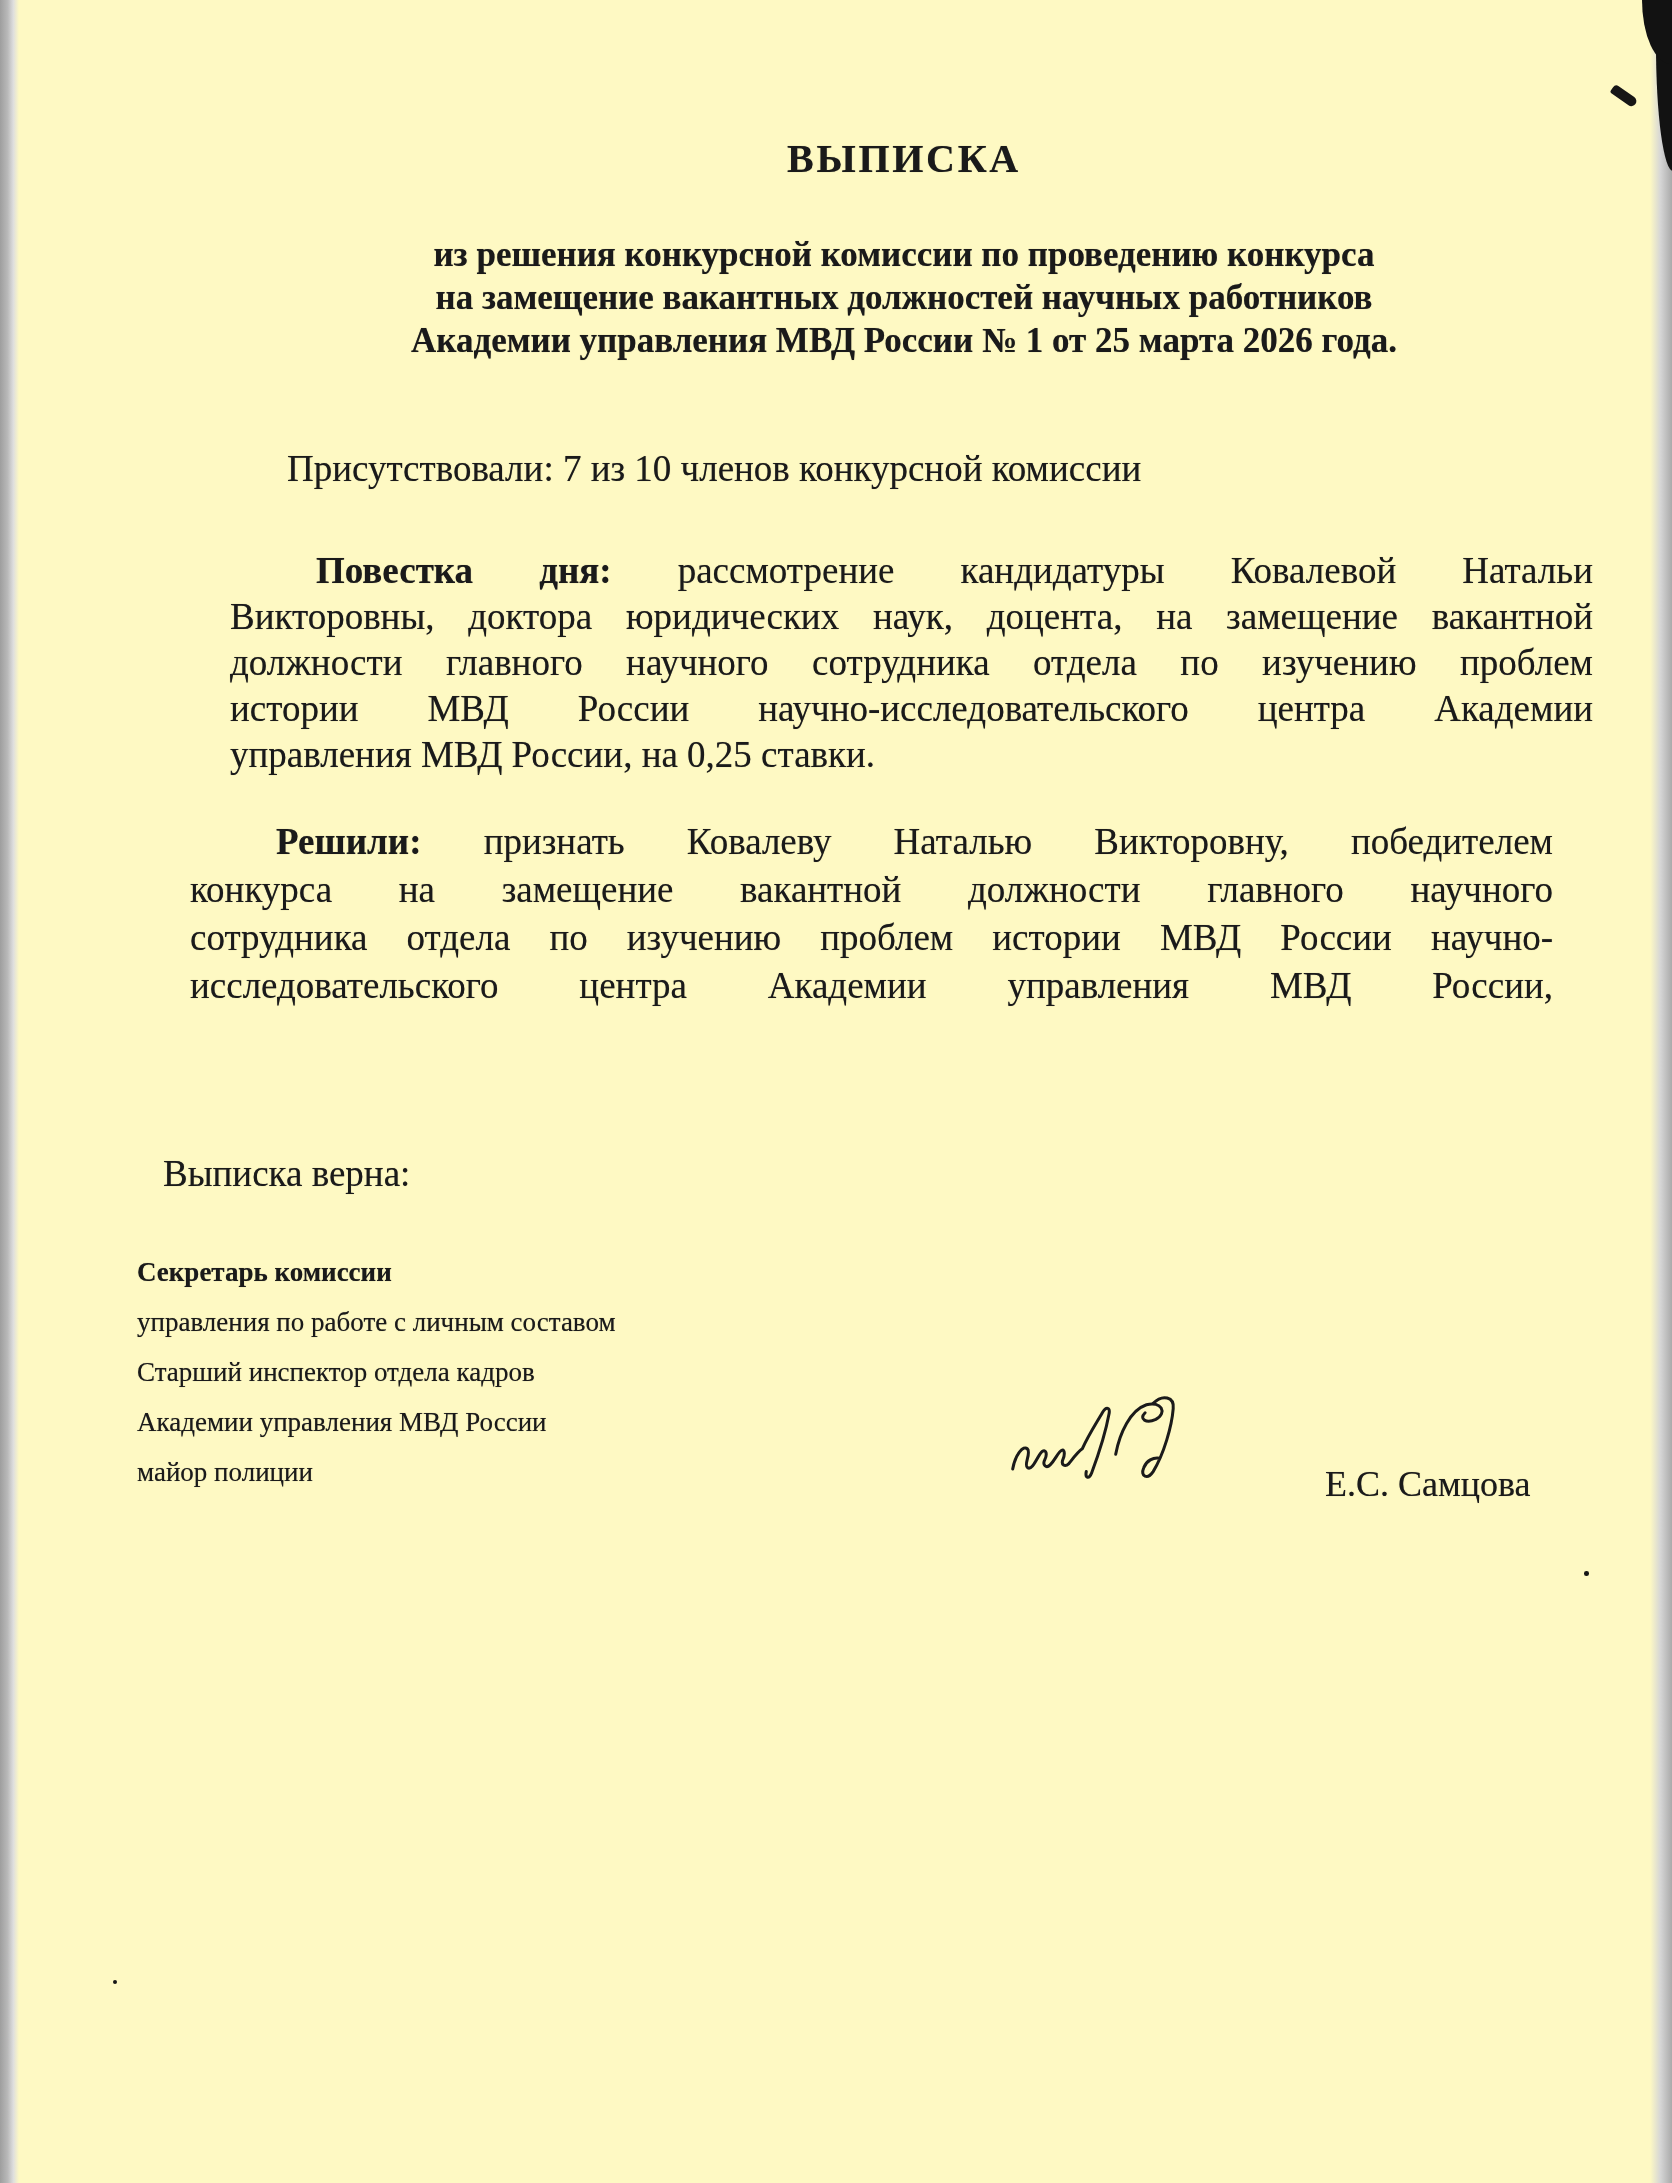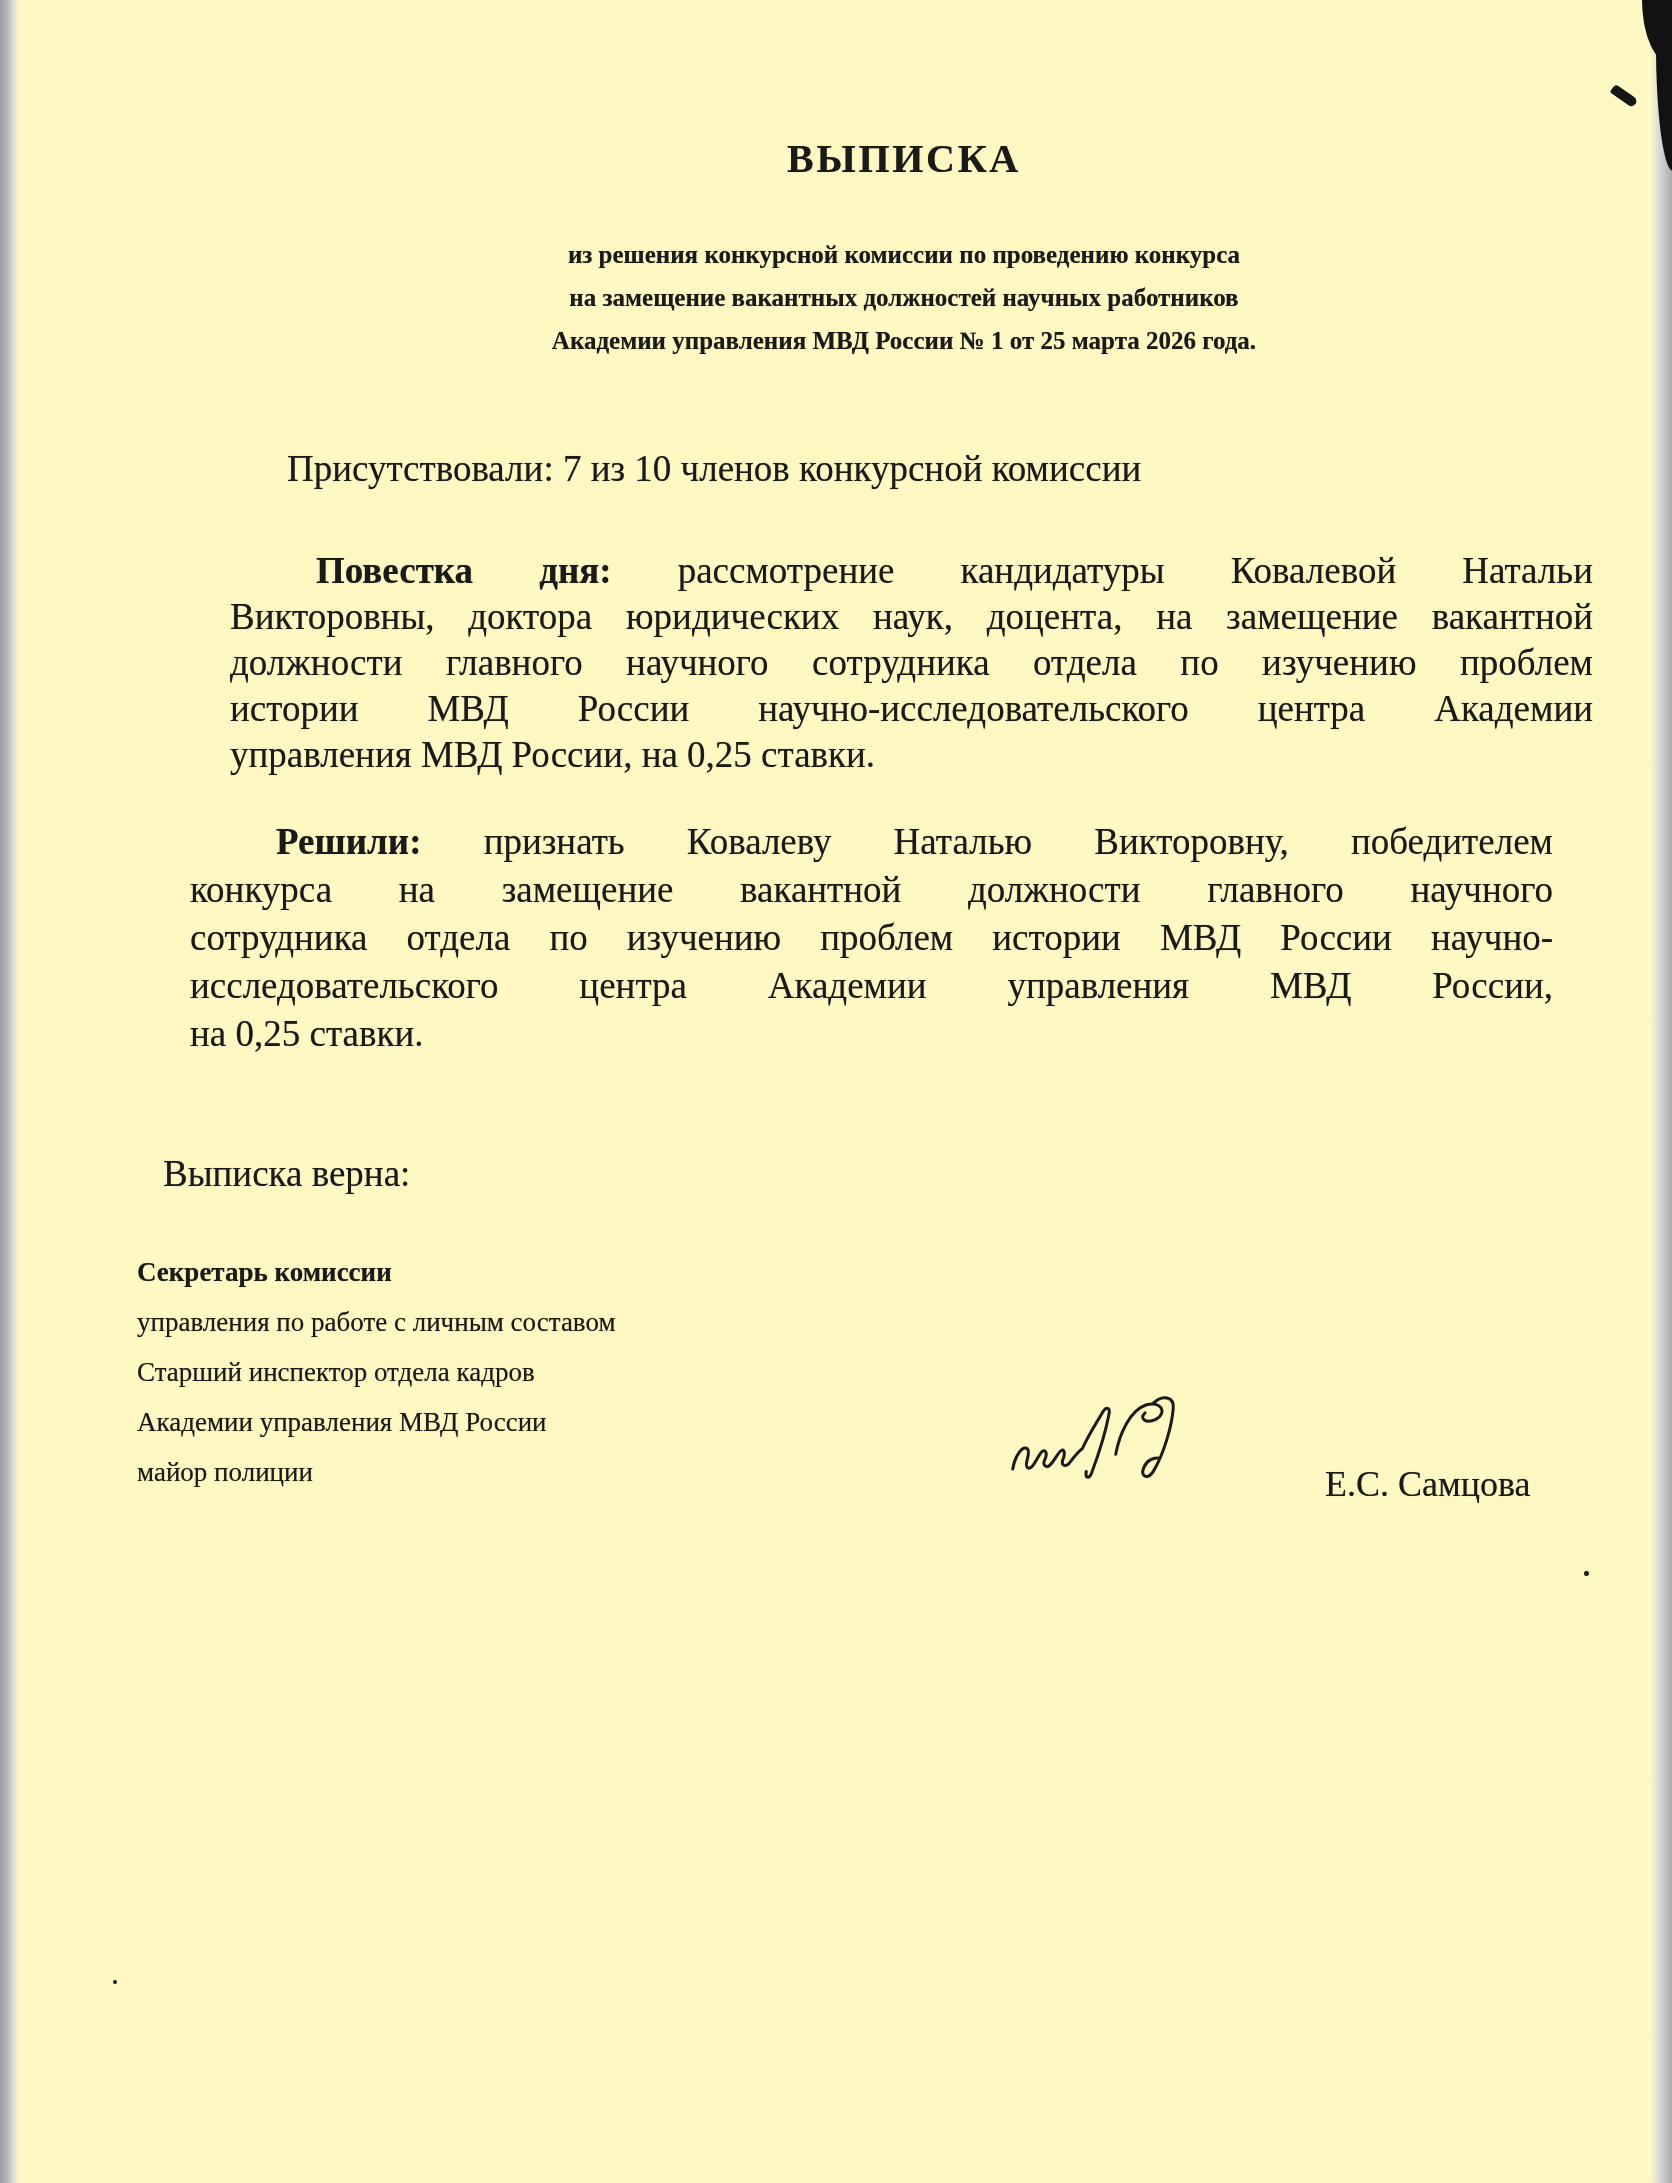--- a/index.html
+++ b/index.html
@@ -10,21 +10,21 @@
     color:#1a1a1a;
   }
   .txt { text-shadow:0 0 0.7px rgba(25,25,25,.55); }
 
   .doc-title {
     position:absolute; left:201px; top:135px; width:1406px;
     text-align:center; font-weight:bold; font-size:40px; letter-spacing:2.7px;
   }
   .doc-subtitle {
     position:absolute; left:201px; top:233px; width:1406px;
-    text-align:center; font-weight:bold; font-size:25px; line-height:43px;
+    text-align:center; font-weight:bold; font-size:35px; line-height:43px;
   }
   .attendance {
     position:absolute; left:287px; top:447px; font-size:37px; white-space:nowrap;
   }
   .para {
     position:absolute; left:190px; width:1363px; font-size:37px;
   }
   .para.agenda     { top:548px;  line-height:46px;margin-left:40px; }
   .para.resolution { top:818px; line-height:48px; }
   .jline  { text-align:justify; text-align-last:justify; }
@@ -99,21 +99,20 @@
     <div class="jline">должности главного научного сотрудника отдела по изучению проблем</div>
     <div class="jline">истории МВД России научно-исследовательского центра Академии</div>
     <div class="jline last">управления МВД России, на 0,25 ставки.</div>
   </div>
 
   <div class="para resolution txt">
     <div class="jline first"><b class="lbl">Решили:</b><span> признать Ковалеву Наталью Викторовну, победителем</span></div>
     <div class="jline">конкурса на замещение вакантной должности главного научного</div>
     <div class="jline">сотрудника отдела по изучению проблем истории МВД России научно-</div>
     <div class="jline">исследовательского центра Академии управления МВД России,</div>
-    <div class="jline last">на 0,25 ставки.</div>
   </div>
 
   <div class="certify txt">Выписка верна:</div>
 
   <div class="sig-block txt">
     <div class="role">Секретарь комиссии</div>
     <div>управления по работе с личным составом</div>
     <div>Старший инспектор отдела кадров</div>
     <div>Академии управления МВД России</div>
     <div>майор полиции</div>

